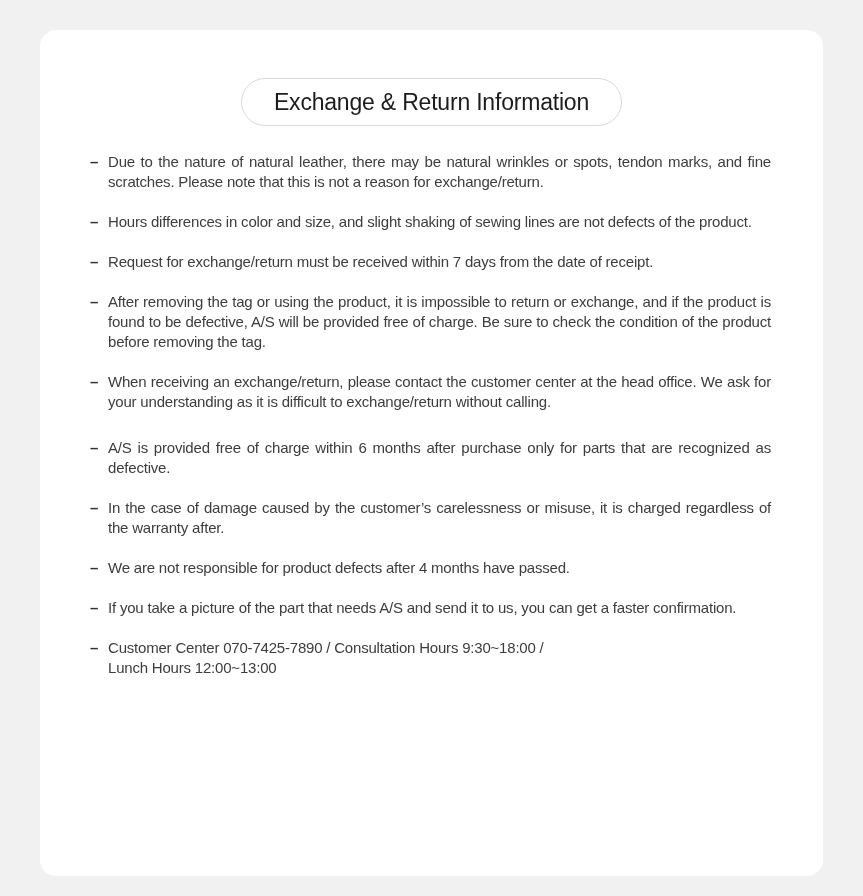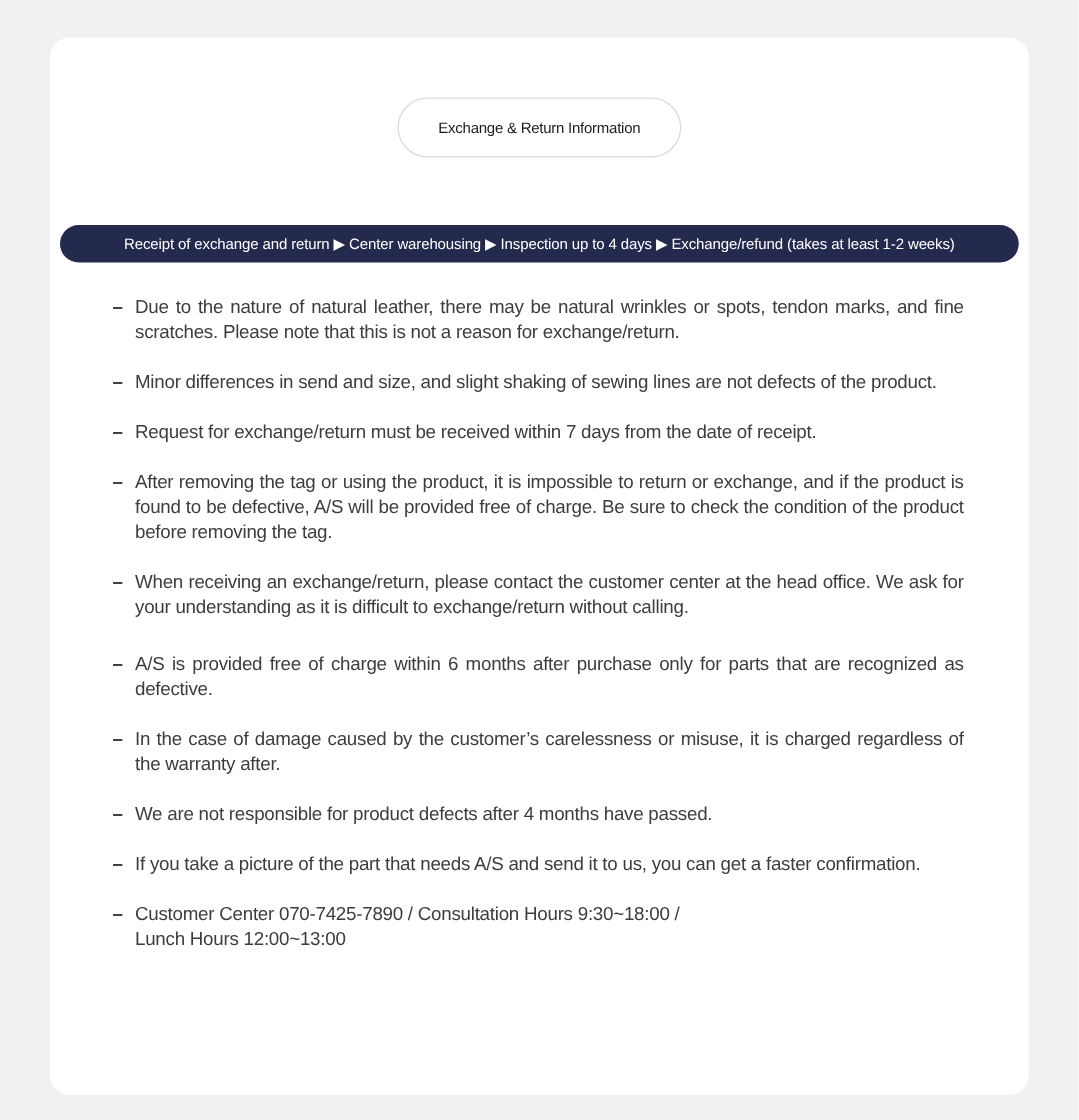--- a/index.html
+++ b/index.html
@@ -26,21 +26,21 @@
     text-align: center;
   }
   .title-pill {
     display: inline-flex;
     align-items: center;
     justify-content: center;
     height: 46px;
     padding: 0 32px;
     border: 1px solid #d9d9d9;
     border-radius: 25px;
-    font-size: 12px;
+    font-size: 23px;
     color: #1c1c1c;
     letter-spacing: -0.2px;
     background: #ffffff;
   }
   .banner {
     background: #232a4d;
     border-radius: 16px;
     height: 30px;
     display: flex;
     align-items: center;
@@ -87,32 +87,29 @@
 
 <div class="page">
   <div class="card">
 
     <div class="title-wrap">
       <div class="title-pill">
         <span>Exchange &amp; Return Information</span>
       </div>
     </div>
 
-    <div class="banner">
-      <span>Receipt of exchange and return ▶ Center warehousing ▶ Inspection up to 4 days ▶ Exchange/refund (takes at least 1-2 weeks)</span>
-    </div>
 
     <ul class="bullet-list">
       <li class="item">
         <span class="dash">–</span>
         <span class="item-text">Due to the nature of natural leather, there may be natural wrinkles or spots, tendon marks, and fine scratches. Please note that this is not a reason for exchange/return.</span>
       </li>
       <li class="item">
         <span class="dash">–</span>
-        <span class="item-text">Minor differences in send and size, and slight shaking of sewing lines are not defects of the product.</span>
+        <span class="item-text">Hours differences in color and size, and slight shaking of sewing lines are not defects of the product.</span>
       </li>
       <li class="item">
         <span class="dash">–</span>
         <span class="item-text">Request for exchange/return must be received within 7 days from the date of receipt.</span>
       </li>
       <li class="item">
         <span class="dash">–</span>
         <span class="item-text">After removing the tag or using the product, it is impossible to return or exchange, and if the product is found to be defective, A/S will be provided free of charge. Be sure to check the condition of the product before removing the tag.</span>
       </li>
       <li class="item">

